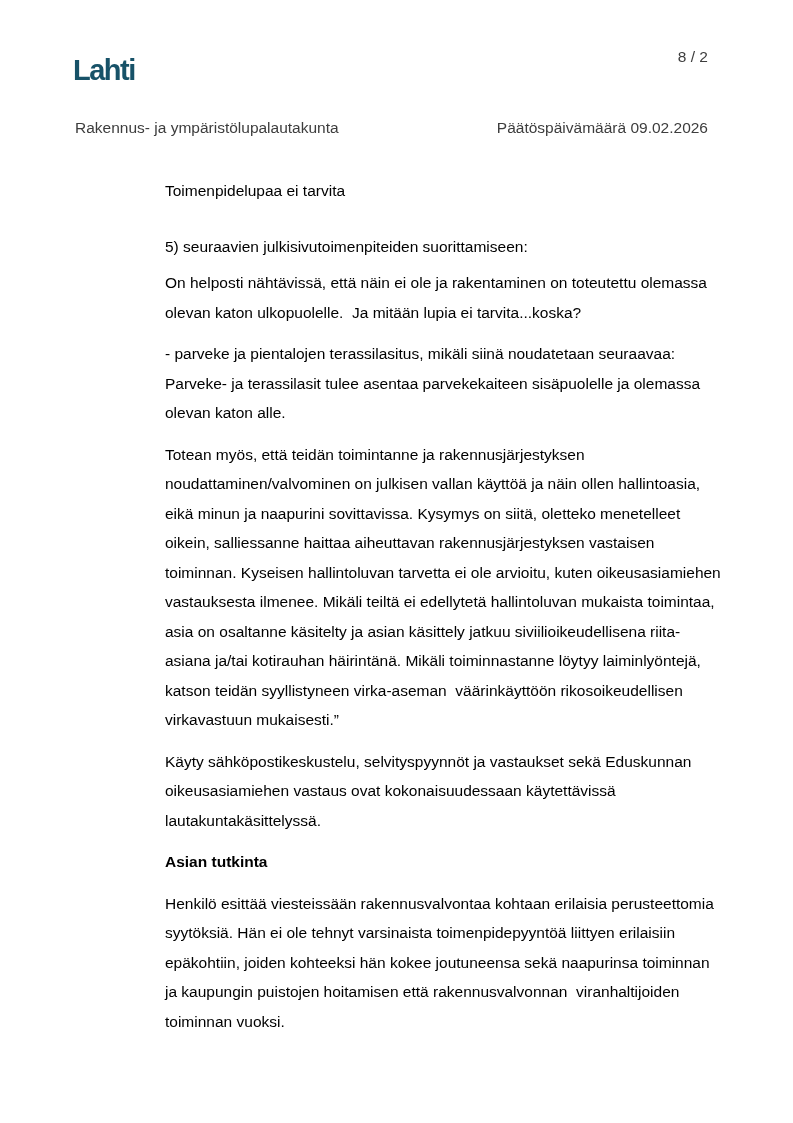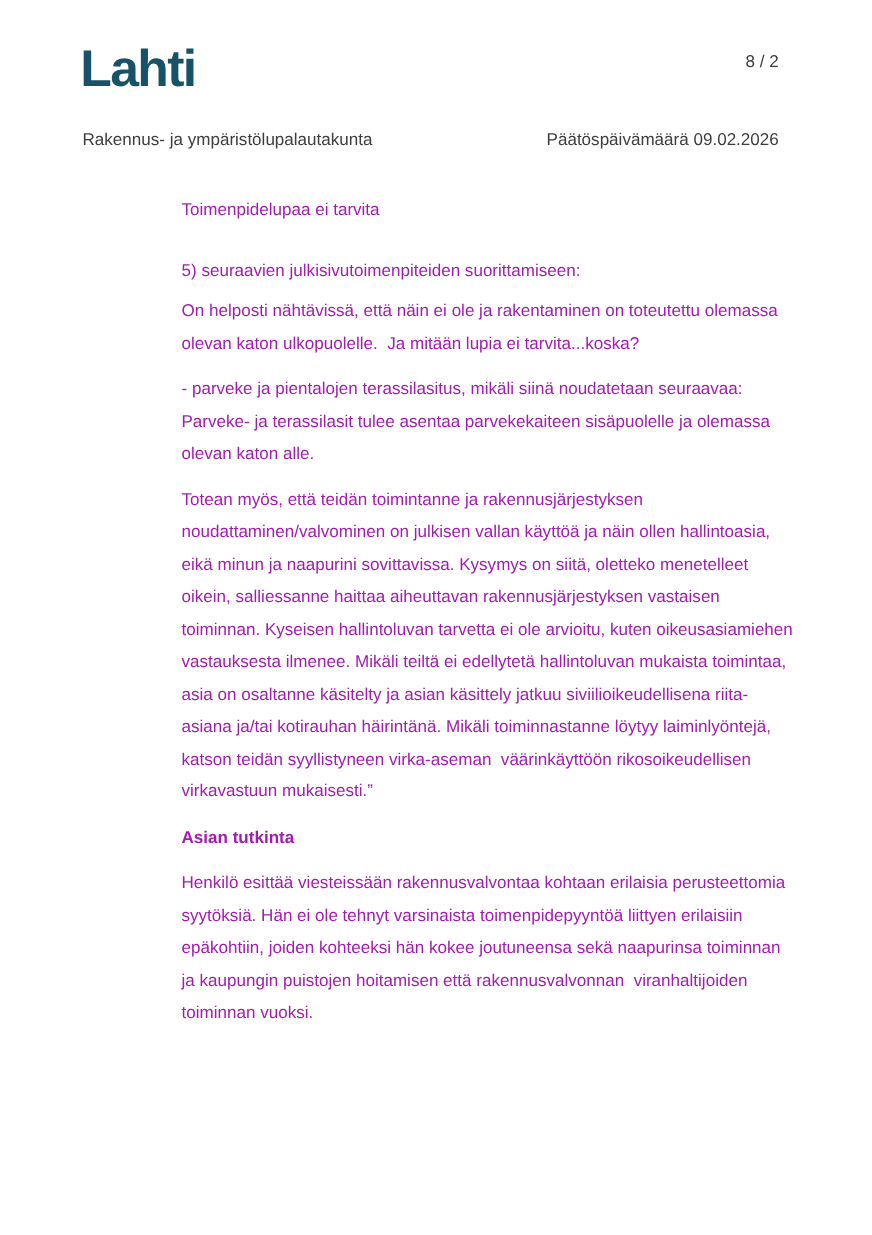--- a/index.html
+++ b/index.html
@@ -10,22 +10,22 @@
     position: relative;
     width: 793px;
     height: 1123px;
     background: #ffffff;
     overflow: hidden;
   }
 
   .logo {
     position: absolute;
     left: 73px;
-    top: 38px;
-    font-size: 47px;
+    top: 56px;
+    font-size: 29px;
     font-weight: 800;
     letter-spacing: -1.5px;
     color: #175268;
     line-height: 1;
   }
 
   .pagenum {
     position: absolute;
     top: 48px;
     right: 85px;
@@ -45,21 +45,21 @@
     margin-top: 12px;
   }
 
   .content {
     position: absolute;
     left: 165px;
     top: 176px;
     width: 556px;
     font-size: 15.5px;
     line-height: 29.5px;
-    color: #a21caf;
+    color: #000000;
   }
 
   .content p {
     margin: 0 0 12px 0;
     white-space: pre-wrap;
   }
   .content p.gap-lg { margin-bottom: 26px; }
   .content p.gap-sm { margin-bottom: 7px; }
   .content p.heading { font-weight: 700; }
 </style>
@@ -76,17 +76,18 @@
     <span>Rakennus- ja ympäristölupalautakunta</span>
     <span>Päätöspäivämäärä 09.02.2026</span>
   </div>
 
   <div class="content">
     <p class="gap-lg">Toimenpidelupaa ei tarvita</p>
     <p class="gap-sm">5) seuraavien julkisivutoimenpiteiden suorittamiseen:</p>
     <p>On helposti nähtävissä, että näin ei ole ja rakentaminen on toteutettu olemassa olevan katon ulkopuolelle.  Ja mitään lupia ei tarvita...koska?</p>
     <p>- parveke ja pientalojen terassilasitus, mikäli siinä noudatetaan seuraavaa: Parveke- ja terassilasit tulee asentaa parvekekaiteen sisäpuolelle ja olemassa olevan katon alle.</p>
     <p>Totean myös, että teidän toimintanne ja rakennusjärjestyksen noudattaminen/valvominen on julkisen vallan käyttöä ja näin ollen hallintoasia, eikä minun ja naapurini sovittavissa. Kysymys on siitä, oletteko menetelleet oikein, salliessanne haittaa aiheuttavan rakennusjärjestyksen vastaisen toiminnan. Kyseisen hallintoluvan tarvetta ei ole arvioitu, kuten oikeusasiamiehen vastauksesta ilmenee. Mikäli teiltä ei edellytetä hallintoluvan mukaista toimintaa, asia on osaltanne käsitelty ja asian käsittely jatkuu siviilioikeudellisena riita-asiana ja/tai kotirauhan häirintänä. Mikäli toiminnastanne löytyy laiminlyöntejä, katson teidän syyllistyneen virka-aseman  väärinkäyttöön rikosoikeudellisen virkavastuun mukaisesti.”</p>
+    <p>Käyty sähköpostikeskustelu, selvityspyynnöt ja vastaukset sekä Eduskunnan oikeusasiamiehen vastaus ovat kokonaisuudessaan käytettävissä lautakuntakäsittelyssä.</p>
     <p class="heading">Asian tutkinta</p>
     <p>Henkilö esittää viesteissään rakennusvalvontaa kohtaan erilaisia perusteettomia syytöksiä. Hän ei ole tehnyt varsinaista toimenpidepyyntöä liittyen erilaisiin epäkohtiin, joiden kohteeksi hän kokee joutuneensa sekä naapurinsa toiminnan ja kaupungin puistojen hoitamisen että rakennusvalvonnan  viranhaltijoiden toiminnan vuoksi.</p>
   </div>
 
 </div>
 
 </body></html>

